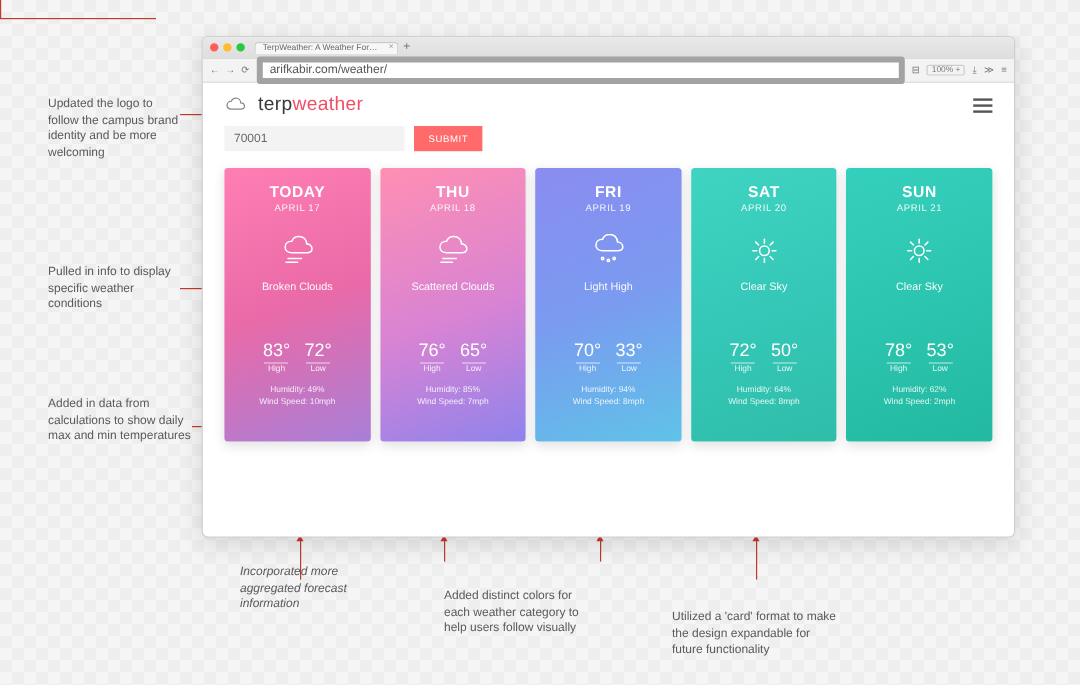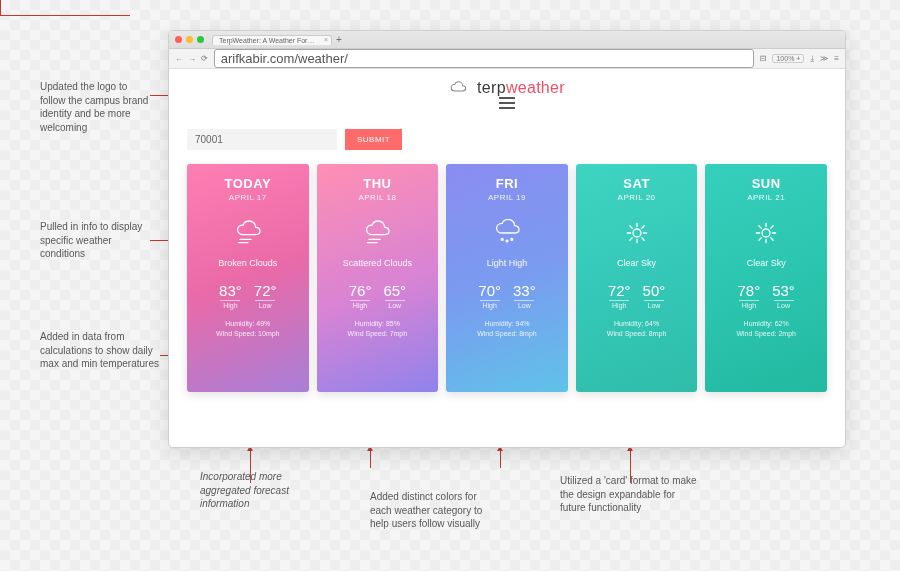--- a/index.html
+++ b/index.html
@@ -59,30 +59,30 @@
   }
   .tab::after { content: "×"; position: absolute; right: 3px; top: 0; color: #999; }
   .newtab { font-size: 10px; color: #777; margin-left: 4px; }
   .urlbar {
     height: 20px; background: #f3f3f3; border-bottom: 1px solid #ddd;
     display: flex; align-items: center; gap: 6px; padding: 0 6px;
     font-size: 8px; color: #777;
   }
   .urlbar .nav { display: flex; gap: 5px; }
   .urlbar .addr {
-    flex: 1; background: #fff; border: 1px solid #a3a3a3; border-radius: 3px;
-    padding: 1px 6px; color: #555; font-size: 13px;
+    flex: 1; background: #fff; border: 5px solid #a3a3a3; border-radius: 3px;
+    padding: 1px 6px; color: #555; font-size: 10px;
     white-space: nowrap; overflow: hidden;
   }
   .urlbar .right { display: flex; gap: 6px; align-items: center; }
   .zoom { font-size: 7px; border: 1px solid #ccc; border-radius: 2px; padding: 0 3px; }
 
   
   .page { flex: 1; overflow: auto; padding: 10px 18px 14px; }
-  .topbar { display: flex; justify-content: space-between; align-items: center; margin-bottom: 20px; flex-direction: column; }
+  .topbar { display: flex; justify-content: space-between; align-items: center; margin-bottom: 8px; }
   .logo { display: flex; align-items: center; gap: 6px; }
   .logo svg { width: 22px; height: 16px; }
   .logo .word { font-size: 16px; font-weight: 300; color: #3a3a3a; letter-spacing: .3px; }
   .logo .word b { color: #ef5064; font-weight: 400; }
   .hamburger { width: 16px; display: flex; flex-direction: column; gap: 3px; cursor: pointer; }
   .hamburger span { height: 2px; background: #555; }
 
   .search-row { display: flex; gap: 8px; margin-bottom: 14px; }
   .zip {
     width: 150px; padding: 5px 8px; font-size: 10px;
@@ -108,21 +108,21 @@
   .c2 { background: linear-gradient(160deg,#8a8cf0 0%,#7a9bf0 50%,#5fc3e8 100%); }
   .c3 { background: linear-gradient(160deg,#3fd4c2 0%,#35c8b8 50%,#2fbda9 100%); text-align: center; }
   .c4 { background: linear-gradient(160deg,#35d0bd 0%,#2cc5af 50%,#22b9a0 100%); }
 
   .day { font-size: 13px; font-weight: 600; letter-spacing: .5px; }
   .date { font-size: 8px; opacity: .9; letter-spacing: .5px; margin-top: 2px; }
   .icon-wrap { margin: 16px 0 10px; height: 30px; display: flex; align-items: center; justify-content: center; }
   .cond { font-size: 9px; opacity: .95; margin-bottom: 14px; }
   .temps { display: flex; gap: 12px; justify-content: center; margin-bottom: 10px; }
   .tcol { display: flex; flex-direction: column; align-items: center; }
-  .tval { font-size: 15px; font-weight: 300; }
+  .tval { font-size: 15px; font-weight: 300; margin-top: 26px; }
   .tunder { width: 20px; height: 1px; background: rgba(255,255,255,.6); margin: 1px 0; }
   .tlab { font-size: 7px; opacity: .85; }
   .meta { font-size: 7px; opacity: .85; line-height: 1.4; }
 
   svg.wicon { width: 32px; height: 28px; }
   svg.wicon * { stroke: #fff; stroke-width: 1.6; fill: none; stroke-linecap: round; }
 </style>
 </head>
 <body>
 
@@ -137,21 +137,21 @@
 
 <div class="annot" style="left:200px; top:470px; width:110px;font-style:italic;">Incorporated more aggregated forecast information</div>
 <div class="arrow up vline" style="left:250px; top:448px; height:35px;"></div>
 
 <div class="annot" style="left:370px; top:490px; width:130px;">Added distinct colors for each weather category to help users follow visually</div>
 <div class="vline" style="left:435px; top:468px; height:15px; background:#c0392b;"></div>
 <div class="hline" style="left:370px; top:468px; width:130px; background:#c0392b;"></div>
 <div class="arrow up vline" style="left:370px; top:448px; height:20px;"></div>
 <div class="arrow up vline" style="left:500px; top:448px; height:20px;"></div>
 
-<div class="annot" style="left:560px; top:474px; width:140px;">Utilized a 'card' format to make the design expandable for future functionality</div>
+<div class="annot" style="left:560px; top:508px; width:140px;">Utilized a 'card' format to make the design expandable for future functionality</div>
 <div class="arrow up vline" style="left:630px; top:448px; height:35px;"></div>
 
 <div class="browser">
   <div class="tabbar">
     <div class="traffic">
       <div class="dot r"></div>
       <div class="dot y"></div>
       <div class="dot g"></div>
     </div>
     <div class="tab">TerpWeather: A Weather Forecast…</div>

